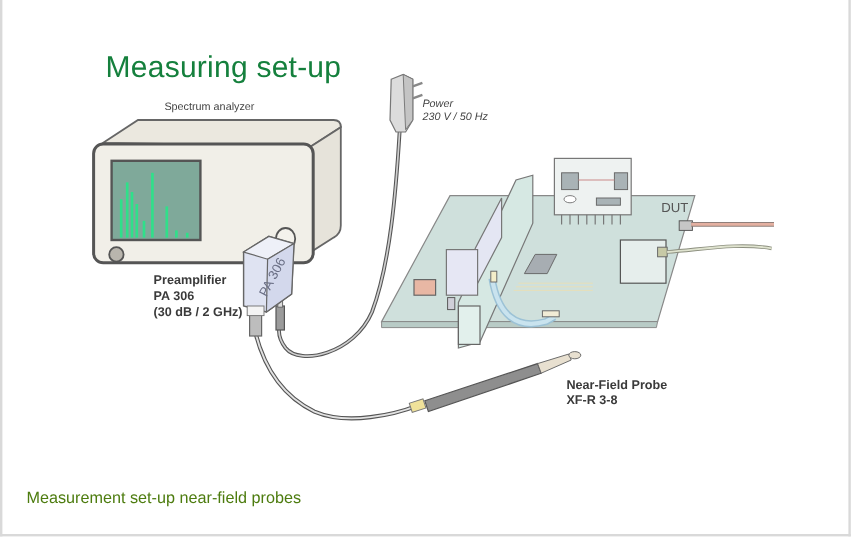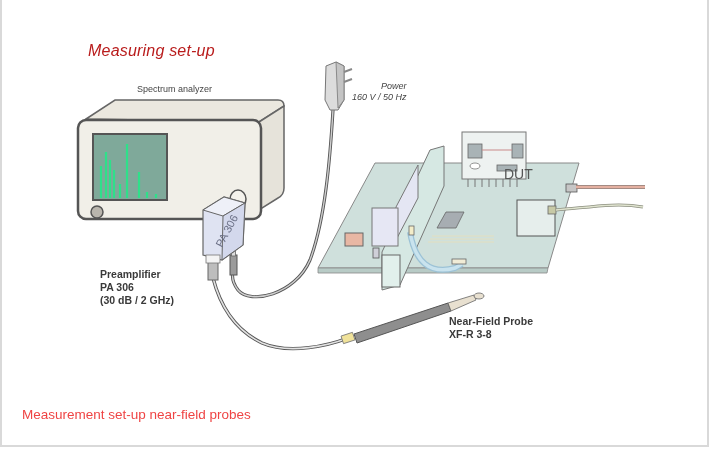--- a/index.html
+++ b/index.html
@@ -1,22 +1,22 @@
 <!DOCTYPE html>
 <html><head>
 <meta charset="utf-8">
 <style>
   html, body { margin: 0; padding: 0; }
   body { width: 712px; height: 450px; background: #ffffff; position: relative; overflow: hidden; font-family: "Liberation Sans", sans-serif; }
   .frame { position: absolute; left: 0; top: 0; width: 709px; height: 447px; border-left: 2px solid #d9d9d9; border-right: 2px solid #d9d9d9; border-bottom: 2px solid #d9d9d9; box-sizing: border-box; background: #fff; }
   .fig { position: absolute; left: 0; top: 0; width: 712px; height: 400px; }
-  .title { position: absolute; left: 88px; top: 42px; font-size: 16px; color: #b91c1c; letter-spacing: 0.2px; font-style: italic; }
-  .label { position: absolute; font-size: 9px; color: #444; line-height: 11px; text-align: right; }
+  .title { position: absolute; left: 88px; top: 42px; font-size: 25px; color: #15803d; letter-spacing: 0.2px; }
+  .label { position: absolute; font-size: 9px; color: #444; line-height: 11px; }
   .blabel { position: absolute; font-size: 10.5px; font-weight: bold; color: #3a3a3a; line-height: 13px; }
-  .caption { position: absolute; left: 22px; top: 407px; font-size: 13.5px; color: #ef4444; }
+  .caption { position: absolute; left: 22px; top: 407px; font-size: 13.5px; color: #4d7c0f; }
   svg text { font-family: "Liberation Sans", sans-serif; }
 </style>
 </head>
 <body>
 
 <div class="frame"></div>
 
 <div class="fig">
   <svg width="712" height="400" viewBox="0 0 712 400">
 
@@ -136,30 +136,30 @@
       <rect x="342" y="334" width="12" height="8" transform="rotate(-18 348 338)" fill="#f0e29a" stroke="#777" stroke-width="0.8"></rect>
     </g>
   </svg>
 
   <div class="title">Measuring set-up</div>
 
   <div class="label" style="left:137px; top:84px;">Spectrum analyzer</div>
 
   <div class="label" style="left:352px; top:81px;font-style:italic;">
     <div>Power</div>
-    <div>160 V / 50 Hz</div>
+    <div>230 V / 50 Hz</div>
   </div>
 
-  <div class="blabel" style="left:100px; top:228px;margin-top:40px;">
+  <div class="blabel" style="left:128px; top:228px;">
     <div>Preamplifier</div>
     <div>PA 306</div>
     <div>(30 dB / 2 GHz)</div>
   </div>
 
-  <div class="label" style="left:504px; top:169px; font-size:14px; color:#555;">DUT</div>
+  <div class="label" style="left:551px; top:169px; font-size:11px; color:#555;">DUT</div>
 
-  <div class="blabel" style="left:449px; top:315px;">
+  <div class="blabel" style="left:472px; top:315px;">
     <div>Near-Field Probe</div>
     <div>XF-R 3-8</div>
   </div>
 </div>
 
 <div class="caption">Measurement set-up near-field probes</div>
 
 </body></html>

